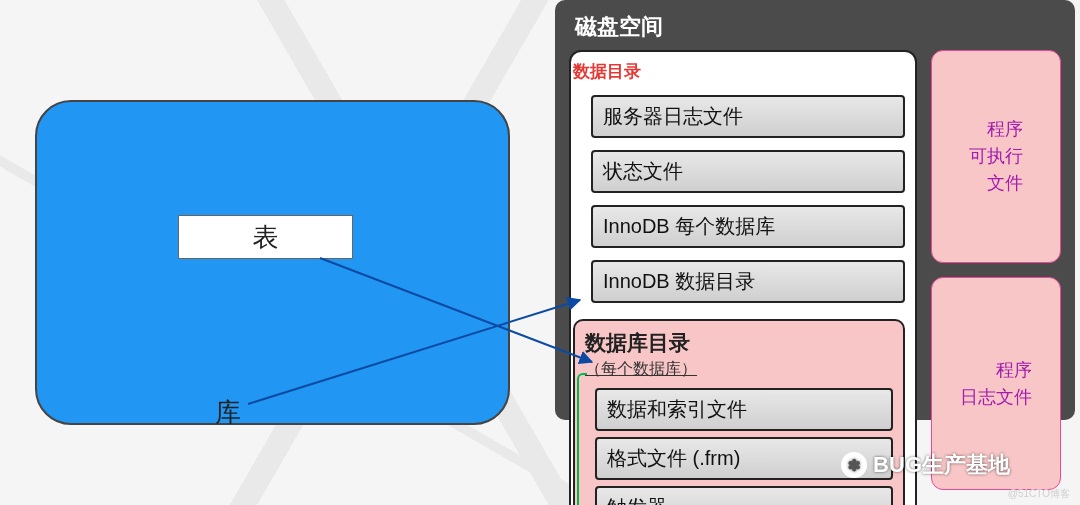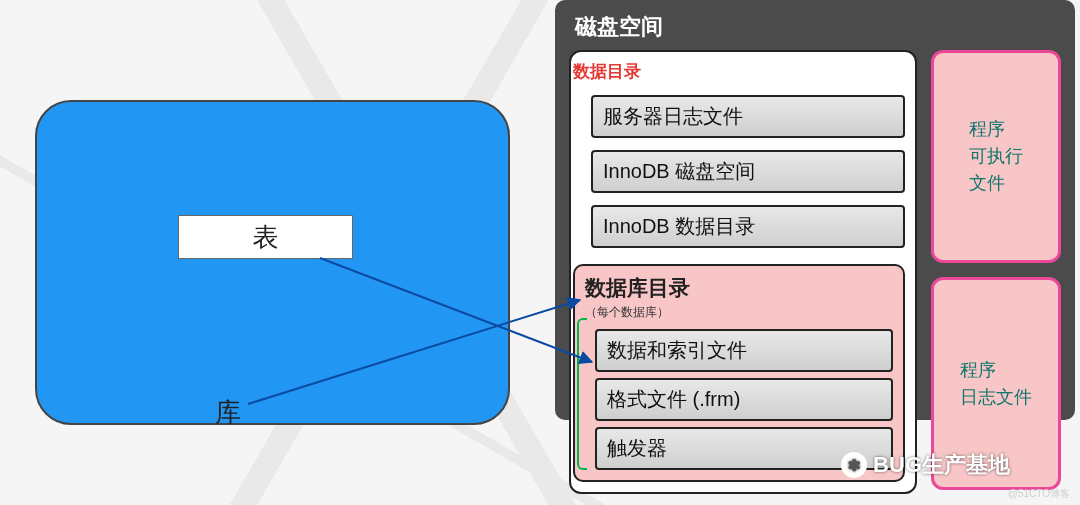--- a/index.html
+++ b/index.html
@@ -106,48 +106,48 @@
     border: 2px solid #222;
     border-radius: 10px;
     padding: 8px 10px 10px 10px;
     margin-top: 4px;
     display: flex;
     flex-direction: column;
     gap: 6px;
     position: relative;
   }
   .db-dir-title { font-size: 21px; font-weight: bold; color: #222; }
-  .db-dir-sub { font-size: 12px; color: #333; margin-top: -4px; margin-bottom: 2px; }
+  .db-dir-sub { font-size: 16px; color: #333; margin-top: -4px; margin-bottom: 2px; text-decoration: underline; }
   .db-dir .grey-item { margin-left: 10px; }
 
   .bracket {
     position: absolute;
     left: 2px;
     top: 52px;
     bottom: 10px;
     width: 10px;
     border-left: 2.5px solid #00b84a;
     border-top: 2.5px solid #00b84a;
     border-bottom: 2.5px solid #00b84a;
     border-radius: 6px 0 0 6px;
   }
 
   .pink-box {
     flex: 1;
     background: #f8c6c6;
-    border: 3px solid #ec4899;
+    border: 1px solid #ec4899;
     border-radius: 12px;
     display: flex;
     align-items: center;
     justify-content: center;
-    text-align: left;
+    text-align: right;
     font-size: 18px;
     white-space: pre-line;
     line-height: 1.5;
-    color: #0f766e;
+    color: #a21caf;
   }
 
   
   svg.arrows { position: absolute; inset: 0; width: 1080px; height: 505px; pointer-events: none; }
 
   
   .wm1 {
     position: absolute;
     right: 70px;
     bottom: 25px;
@@ -190,21 +190,22 @@
   </div>
   <div class="db-label">库</div>
 
   <div class="disk-box">
     <div class="disk-title">磁盘空间</div>
     <div class="disk-inner">
       <div class="left-col">
         <div class="data-dir">
           <div class="data-dir-title">数据目录</div>
           <div class="grey-item">服务器日志文件</div>
-          <div class="grey-item">InnoDB 磁盘空间</div>
+          <div class="grey-item">状态文件</div>
+          <div class="grey-item">InnoDB 每个数据库</div>
           <div class="grey-item">InnoDB 数据目录</div>
 
           <div class="db-dir">
             <div class="bracket"></div>
             <div class="db-dir-title">数据库目录</div>
             <div class="db-dir-sub">（每个数据库）</div>
             <div class="grey-item">数据和索引文件</div>
             <div class="grey-item">格式文件 (.frm)</div>
             <div class="grey-item">触发器</div>
           </div>

